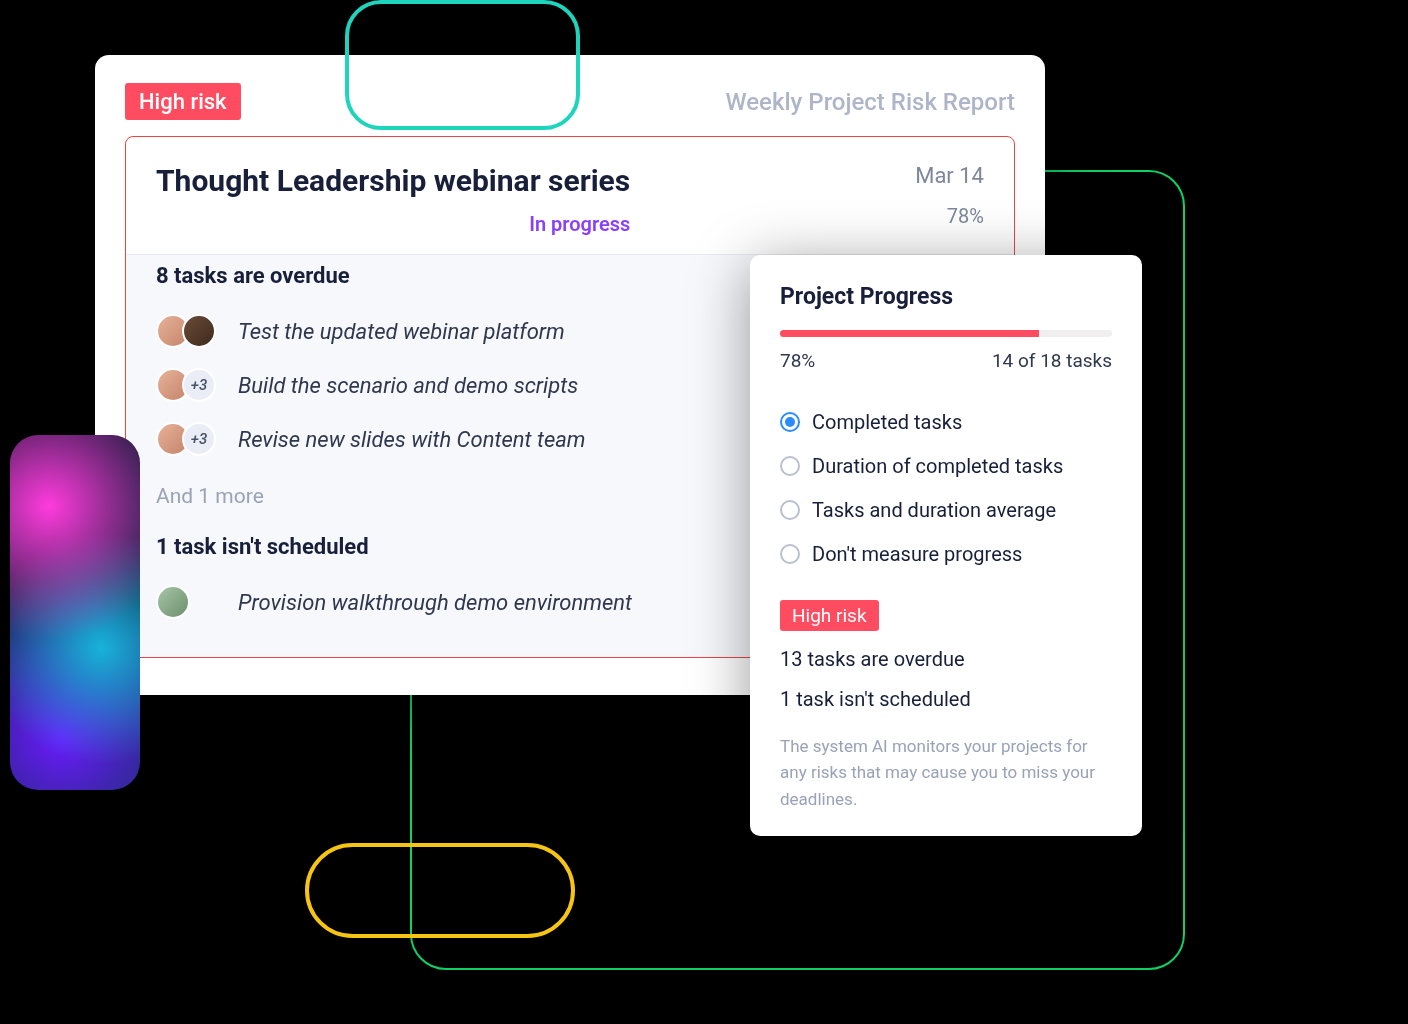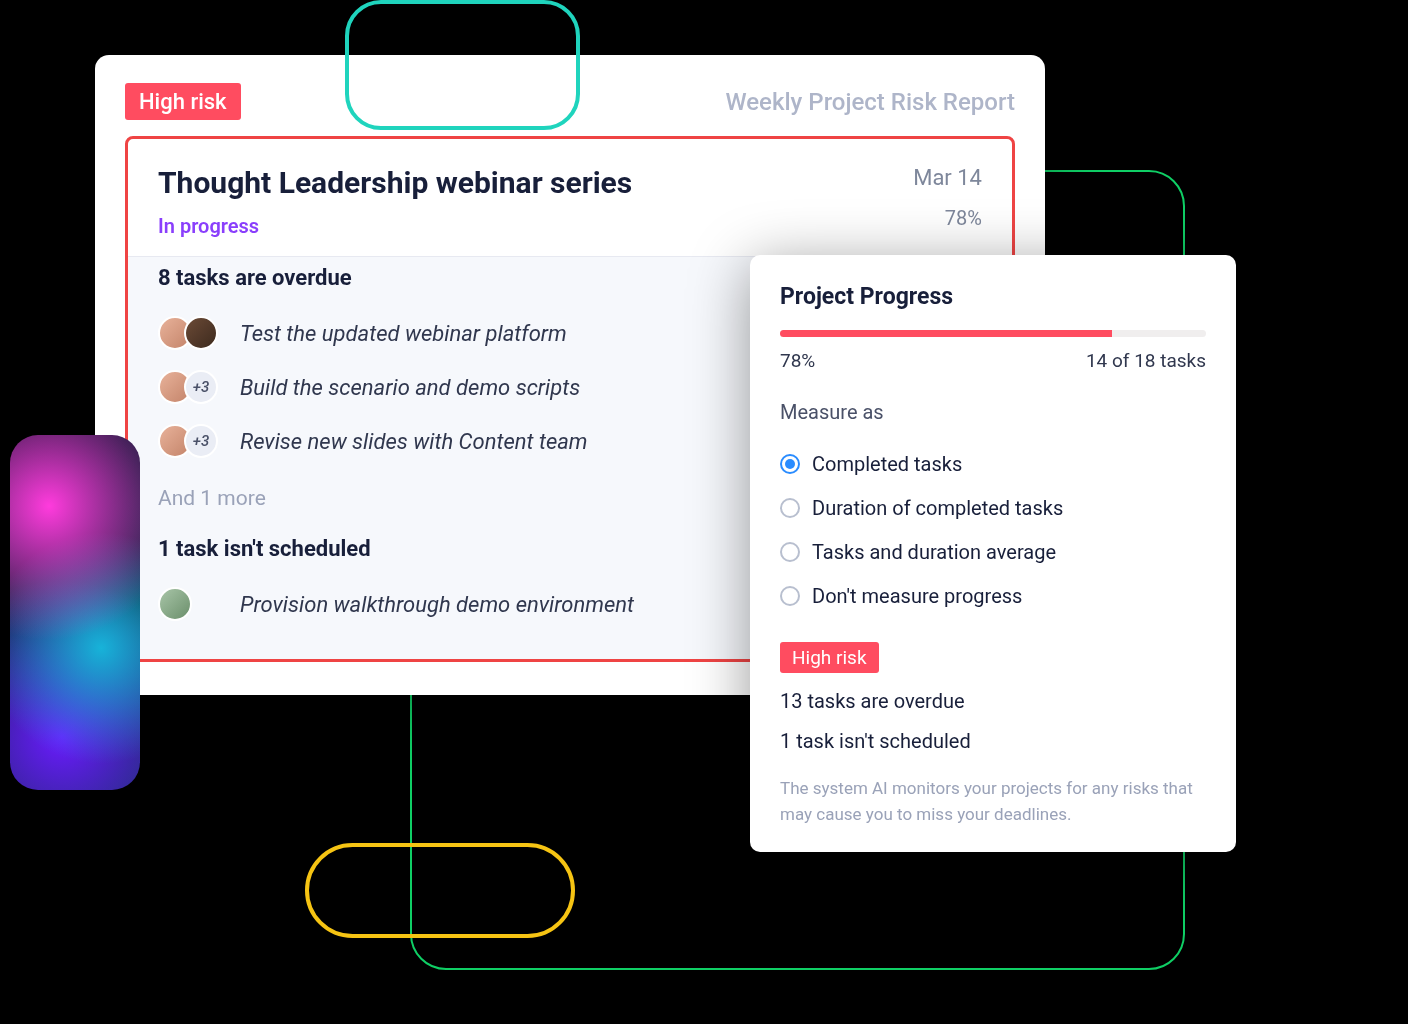--- a/index.html
+++ b/index.html
@@ -82,39 +82,40 @@
 }
 .report-subtitle {
   color: #aeb5c9;
   font-size: 24px;
   font-weight: 500;
   text-align: center;
 }
 
 .project-box {
   margin-top: 16px;
-  border: 3px solid #ef4444;
+  border: 1px solid #ef4444;
   border-radius: 8px;
   overflow: hidden;
 }
 .project-head {
   display: flex;
   justify-content: space-between;
   padding: 26px 30px 18px 30px;
 }
 .project-title {
   font-size: 30px;
   font-weight: 700;
   color: #181f3a;
 }
 .project-status {
   margin-top: 14px;
   font-size: 20px;
   font-weight: 600;
   color: #8a3ffc;
+  text-align: right;
 }
 .project-date {
   color: #7e879b;
   font-size: 22px;
   text-align: right;
 }
 .project-pct {
   color: #7e879b;
   font-size: 20px;
   text-align: right;
@@ -163,21 +164,21 @@
 .s-inprog { color: #0bbfa2; }
 .s-wait { color: #f5a623; }
 
 .and-more { color: #9aa2b8; font-size: 21px; margin: 18px 0 26px 0; }
 
 
 .progress-card {
   position: absolute;
   top: 255px;
   left: 750px;
-  width: 486px;
+  width: 392px;
   background: #fff;
   border-radius: 10px;
   box-shadow: 0 10px 60px rgba(0,0,0,.4);
   padding: 28px 30px 24px 30px;
   z-index: 6;
 }
 .progress-title { font-size: 23px; font-weight: 700; color: #181f3a; margin-bottom: 20px; }
 .progress-bar {
   height: 7px;
   background: #f0eeee;
@@ -301,21 +302,20 @@
   <div class="progress-title">Project Progress</div>
 
   <div class="progress-bar">
     <div class="progress-fill" style="width: 78%;"></div>
   </div>
   <div class="progress-stats">
     <span>78%</span>
     <span>14 of 18 tasks</span>
   </div>
 
-  <div class="measure-label">Measure as</div>
 
   <div class="opt-row">
     <span class="radio selected"></span>
     <span class="opt-label">Completed tasks</span>
   </div>
   <div class="opt-row">
     <span class="radio"></span>
     <span class="opt-label">Duration of completed tasks</span>
   </div>
   <div class="opt-row">

